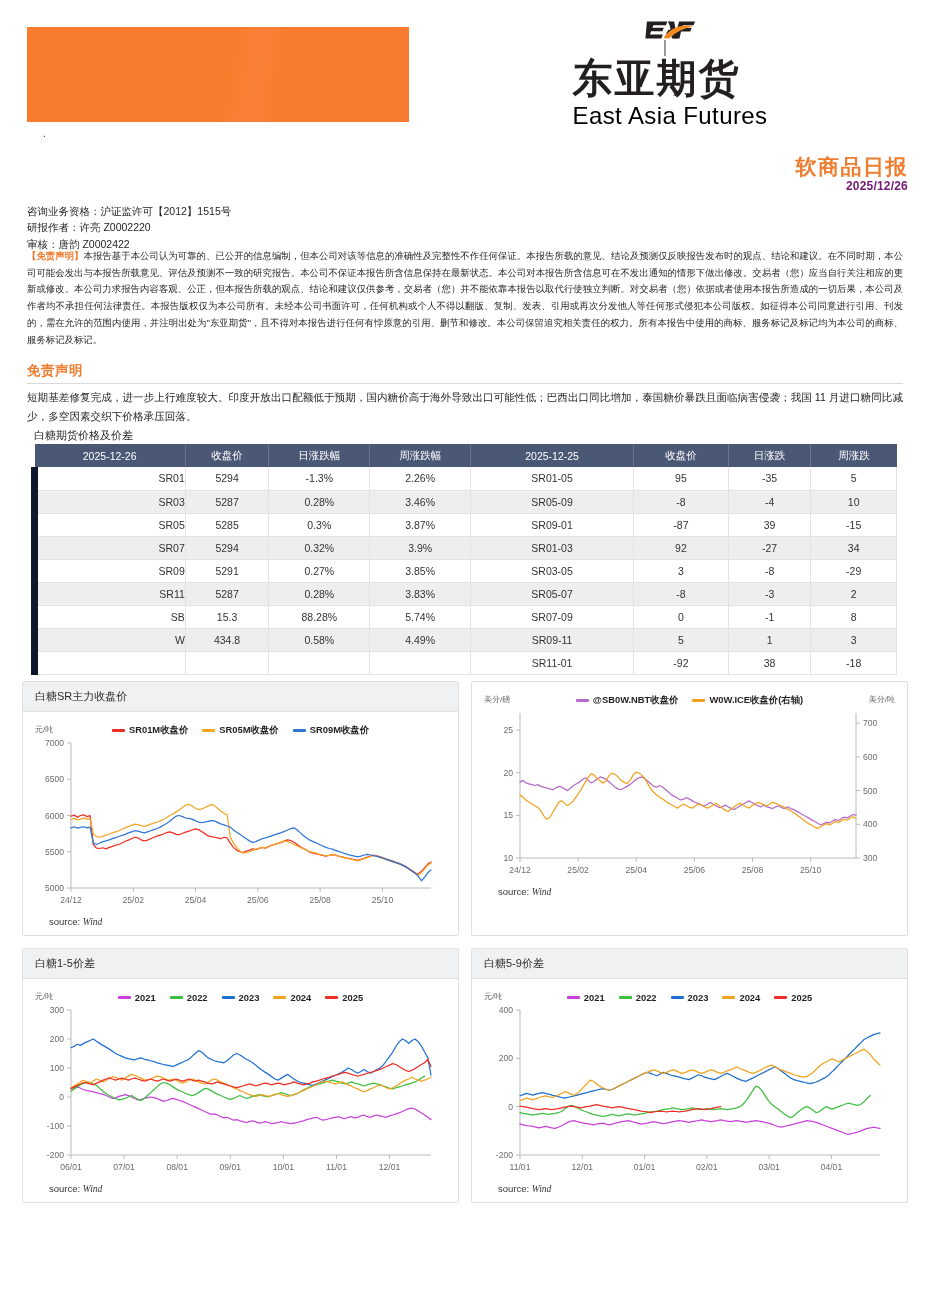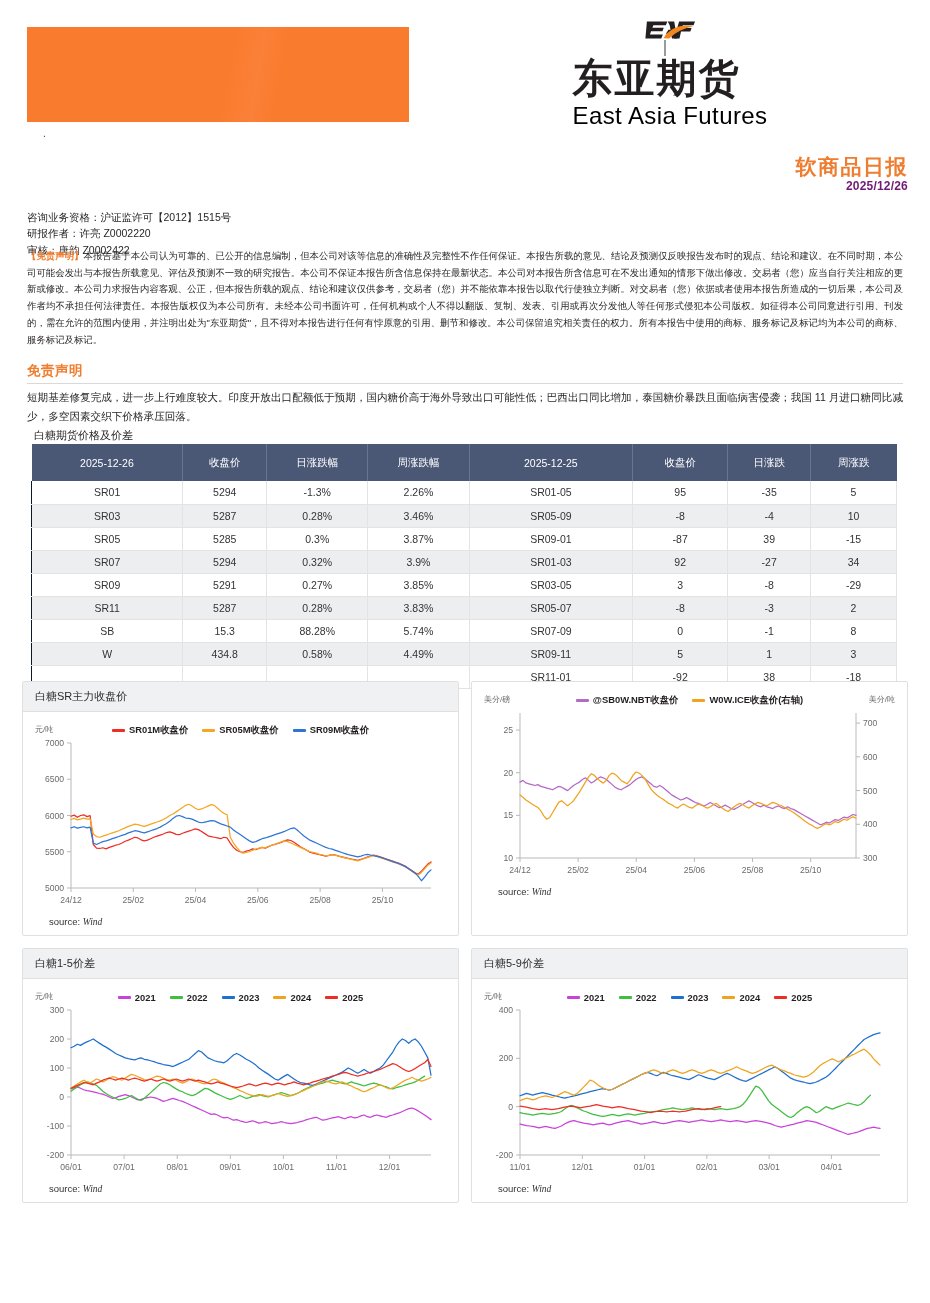--- a/index.html
+++ b/index.html
@@ -54,21 +54,21 @@
     letter-spacing: 1.5px; line-height: 1.15;
   }
   .report-date {
     font-family: "Liberation Sans", sans-serif;
     font-size: 12px; font-weight: bold; color: #701a75;
     margin-top: 0; letter-spacing: 0.2px;
   }
 
   
   .credentials {
-    position: absolute; left: 27px; top: 209px;
+    position: absolute; left: 27px; top: 203px;
     font-size: 10.5px; line-height: 1.55; color: #231f20;
   }
 
   
   .disclaimer {
     position: absolute; left: 27px; top: 248px;
     width: 876px;
     font-size: 9.4px; line-height: 1.78;
     color: #231f20; text-align: justify;
   }
@@ -94,30 +94,30 @@
     font-size: 11px; color: #231f20;
   }
   .data-table {
     position: absolute; left: 31px; top: 444px;
     width: 866px; border-collapse: collapse;
     font-size: 10.5px;
   }
   .data-table th {
     background: #4a5775; color: #ffffff;
     font-weight: normal; font-size: 10.5px;
-    height: 37px; text-align: center;
+    height: 23px; text-align: center;
     border-right: 1px solid #6a7490;
   }
   .data-table th:last-child { border-right: none; }
   .data-table td {
     height: 23px; text-align: center;
     color: #333333; border: 1px solid #e3e3e3;
     border-top: none; border-left: none;
   }
-  .data-table td:first-child { border-left: 1px solid #0f172a; }
+  .data-table td:first-child { border-left: 7px solid #0f172a; text-align: right; }
   .data-table tbody tr:nth-child(even) td { background: #eceef0; }
   .data-table tbody tr:nth-child(odd) td { background: #ffffff; }
   .col-a { width: 148px; }
   .col-b { width: 82px; }
   .col-c { width: 99px; }
   .col-d { width: 99px; }
   .col-e { width: 160px; }
   .col-f { width: 93px; }
   .col-g { width: 81px; }
   .col-h { width: 84px; }

